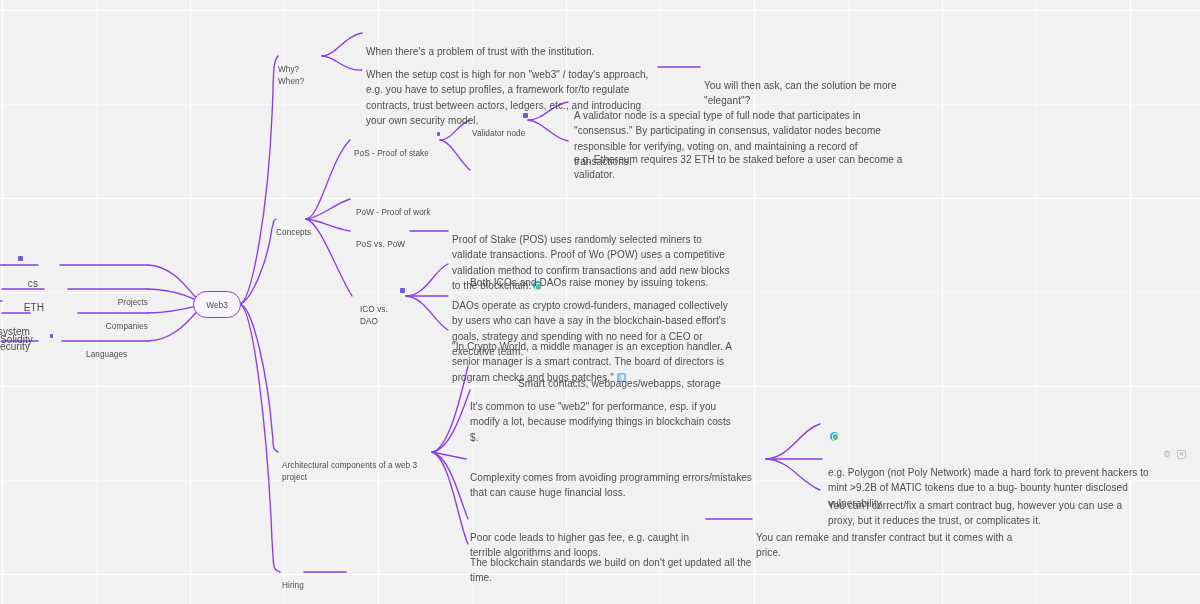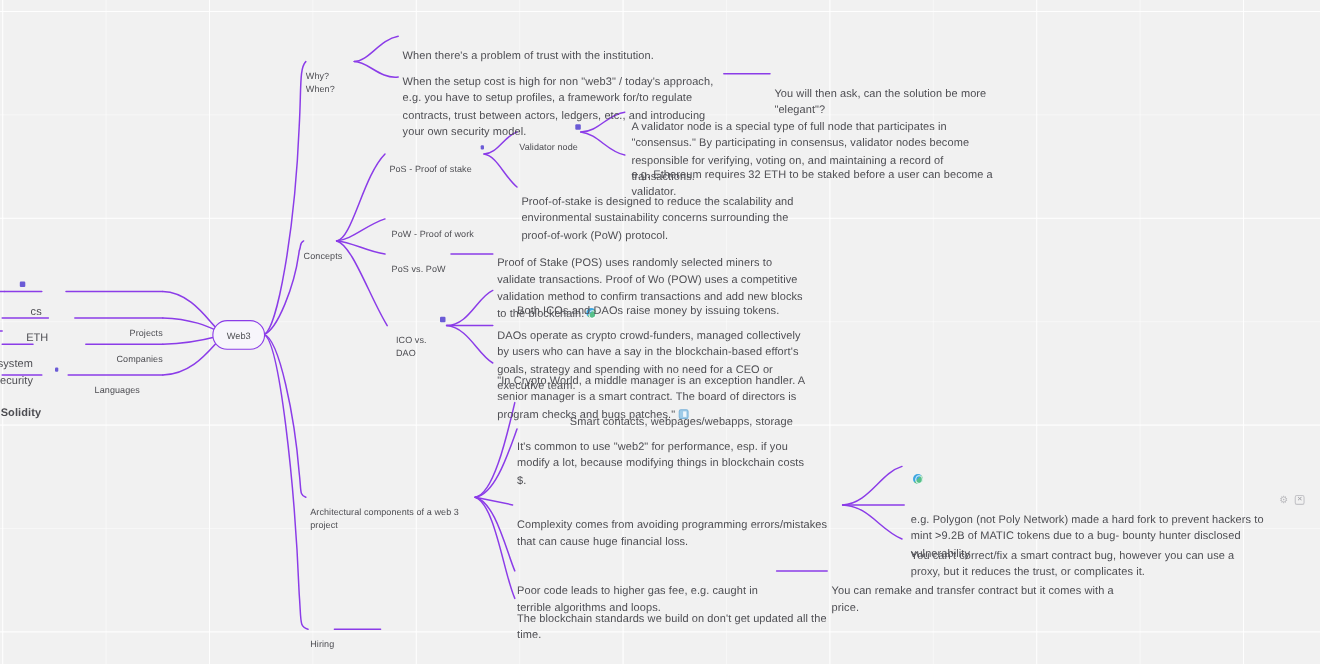--- a/index.html
+++ b/index.html
@@ -188,21 +188,21 @@
   <div class="badge" style="left:18px; top:256px;"></div>
 
   <div class="node" style="left:14px; top:284px; width:30px; text-align:right;">
     <span>ETH</span>
   </div>
 
   <div class="node" style="left:-32px; top:308px; width:62px; text-align:right;">
     <span>osystem security</span>
   </div>
 
-  <div class="node" style="left:0px; top:352px; width:38px; text-align:center;font-weight:bold;">
+  <div class="node" style="left:0px; top:316px; width:38px; text-align:left;">
     <span>Solidity</span>
   </div>
   <div class="badge" style="left:50px; top:334px; width:3px; height:4px;"></div>
 
   <div class="node lvl1" style="left:278px; top:51px; width:46px;">
     <span>Why? When?</span>
   </div>
 
   <div class="node" style="left:366px; top:28px; width:330px;">
     <span>When there's a problem of trust with the institution.</span>
@@ -231,23 +231,20 @@
   <div class="badge" style="left:523px; top:113px;"></div>
 
   <div class="node" style="left:574px; top:92px; width:310px;">
     <span>A validator node is a special type of full node that participates in "consensus." By participating in consensus, validator nodes become responsible for verifying, voting on, and maintaining a record of transactions.</span>
   </div>
 
   <div class="node" style="left:574px; top:136px; width:330px;">
     <span>e.g. Ethereum requires 32 ETH to be staked before a user can become a validator.</span>
   </div>
 
-  <div class="node" style="left:474px; top:160px; width:262px;">
-    <span>Proof-of-stake is designed to reduce the scalability and environmental sustainability concerns surrounding the proof-of-work (PoW) protocol.</span>
-  </div>
 
   <div class="node lvl1" style="left:356px; top:194px; width:92px;">
     <span>PoW - Proof of work</span>
   </div>
 
   <div class="node lvl1" style="left:356px; top:226px; width:54px;">
     <span>PoS vs. PoW</span>
   </div>
 
   <div class="node" style="left:452px; top:216px; width:282px;">

